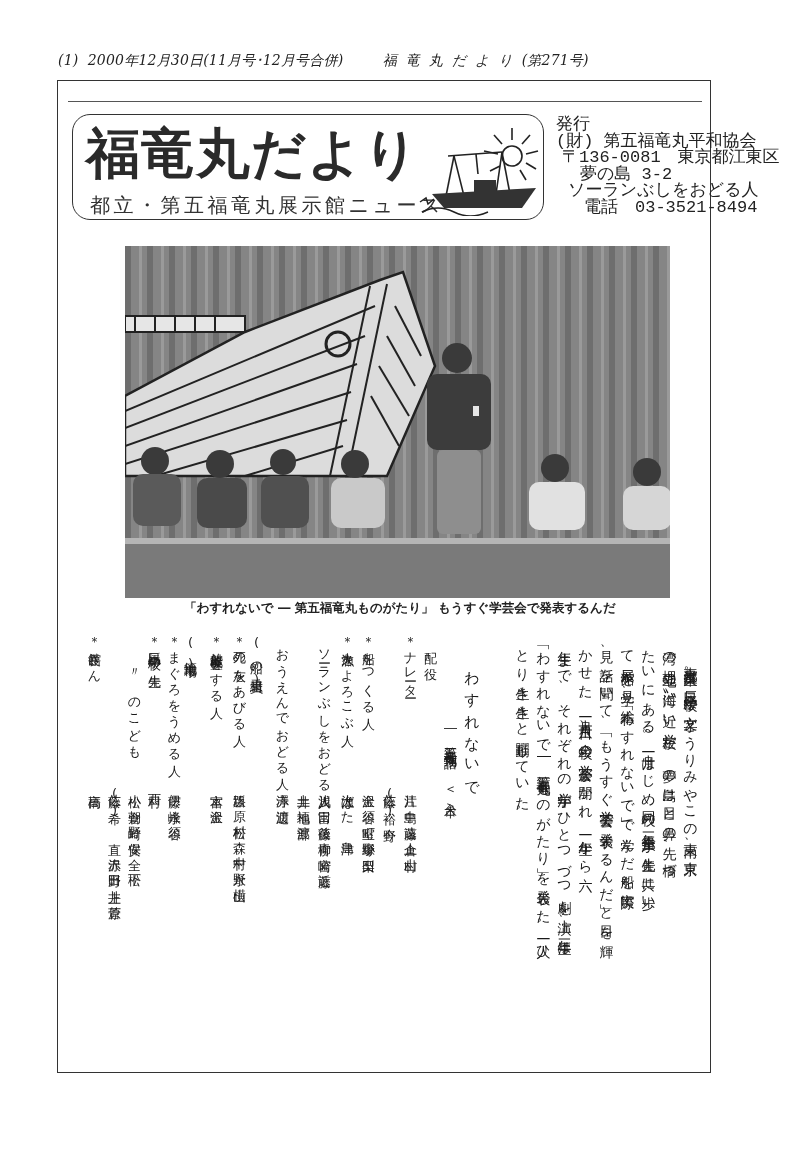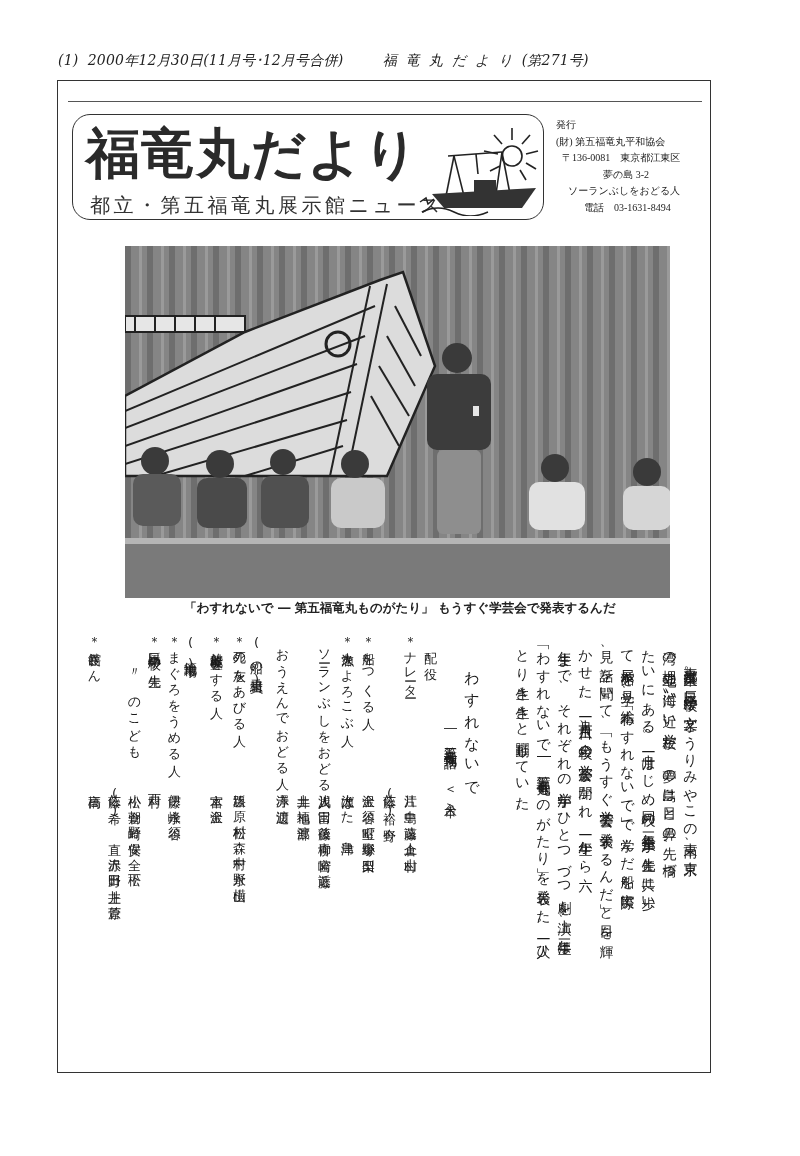--- a/index.html
+++ b/index.html
@@ -27,22 +27,22 @@
   .mast-title {
     left: 86px; top: 118px; font-family: "DejaVu Serif", "Liberation Serif", serif;
     font-weight: bold; font-size: 54px; letter-spacing: 1px; color: #2a2a2a; white-space: nowrap;
   }
   .mast-sub {
     left: 90px; top: 192px; font-size: 20px; letter-spacing: 3.5px; color: #333; white-space: nowrap;
   }
   .mast-art { left: 418px; top: 116px; width: 130px; height: 100px; }
 
   .pub {
-    left: 556px; top: 117px; width: 150px; font-family: Liberation Serif, serif;
-    font-size: 10px; line-height: 16.5px; color: #222;
+    left: 556px; top: 117px; width: 150px; font-family: Liberation Mono, monospace;
+    font-size: 17px; line-height: 16.5px; color: #222;
   }
   .pub div { white-space: nowrap; }
   .pub .r { text-align: center; padding-right: 10px; }
   .pub .i1 { padding-left: 6px; }
   .pub .i2 { padding-left: 12px; }
   .pub .i3 { padding-left: 28px; }
 
   .photo {
     left: 125px; top: 246px; width: 545px; height: 352px; overflow: hidden;
     background: #8d8d8d;
@@ -101,21 +101,21 @@
   <path d="M4 96 Q20 88 36 96 T70 96" stroke="#222" stroke-width="1.5" fill="none"></path>
   <path d="M2 86 l6 -4 l2 6 l6 -5" stroke="#222" stroke-width="1.5" fill="none"></path>
 </svg>
 
 <div class="abs pub">
   <div>発行</div>
   <div>(財) 第五福竜丸平和協会</div>
   <div class="i1">〒136-0081　東京都江東区</div>
   <div class="r">夢の島 3-2</div>
   <div class="i2">ソーランぶしをおどる人</div>
-  <div class="i3">電話　03-1631-8494</div>
+  <div class="i3">電話　03-3521-8494</div>
 </div>
 
 <div class="abs photo">
   <svg width="545" height="352" viewBox="0 0 545 352">
     <defs>
       <pattern id="curtain" width="22" height="352" patternUnits="userSpaceOnUse">
         <rect width="22" height="352" fill="#858585"></rect>
         <rect x="0" width="6" height="352" fill="#6e6e6e"></rect>
         <rect x="14" width="3" height="352" fill="#9a9a9a"></rect>
       </pattern>

